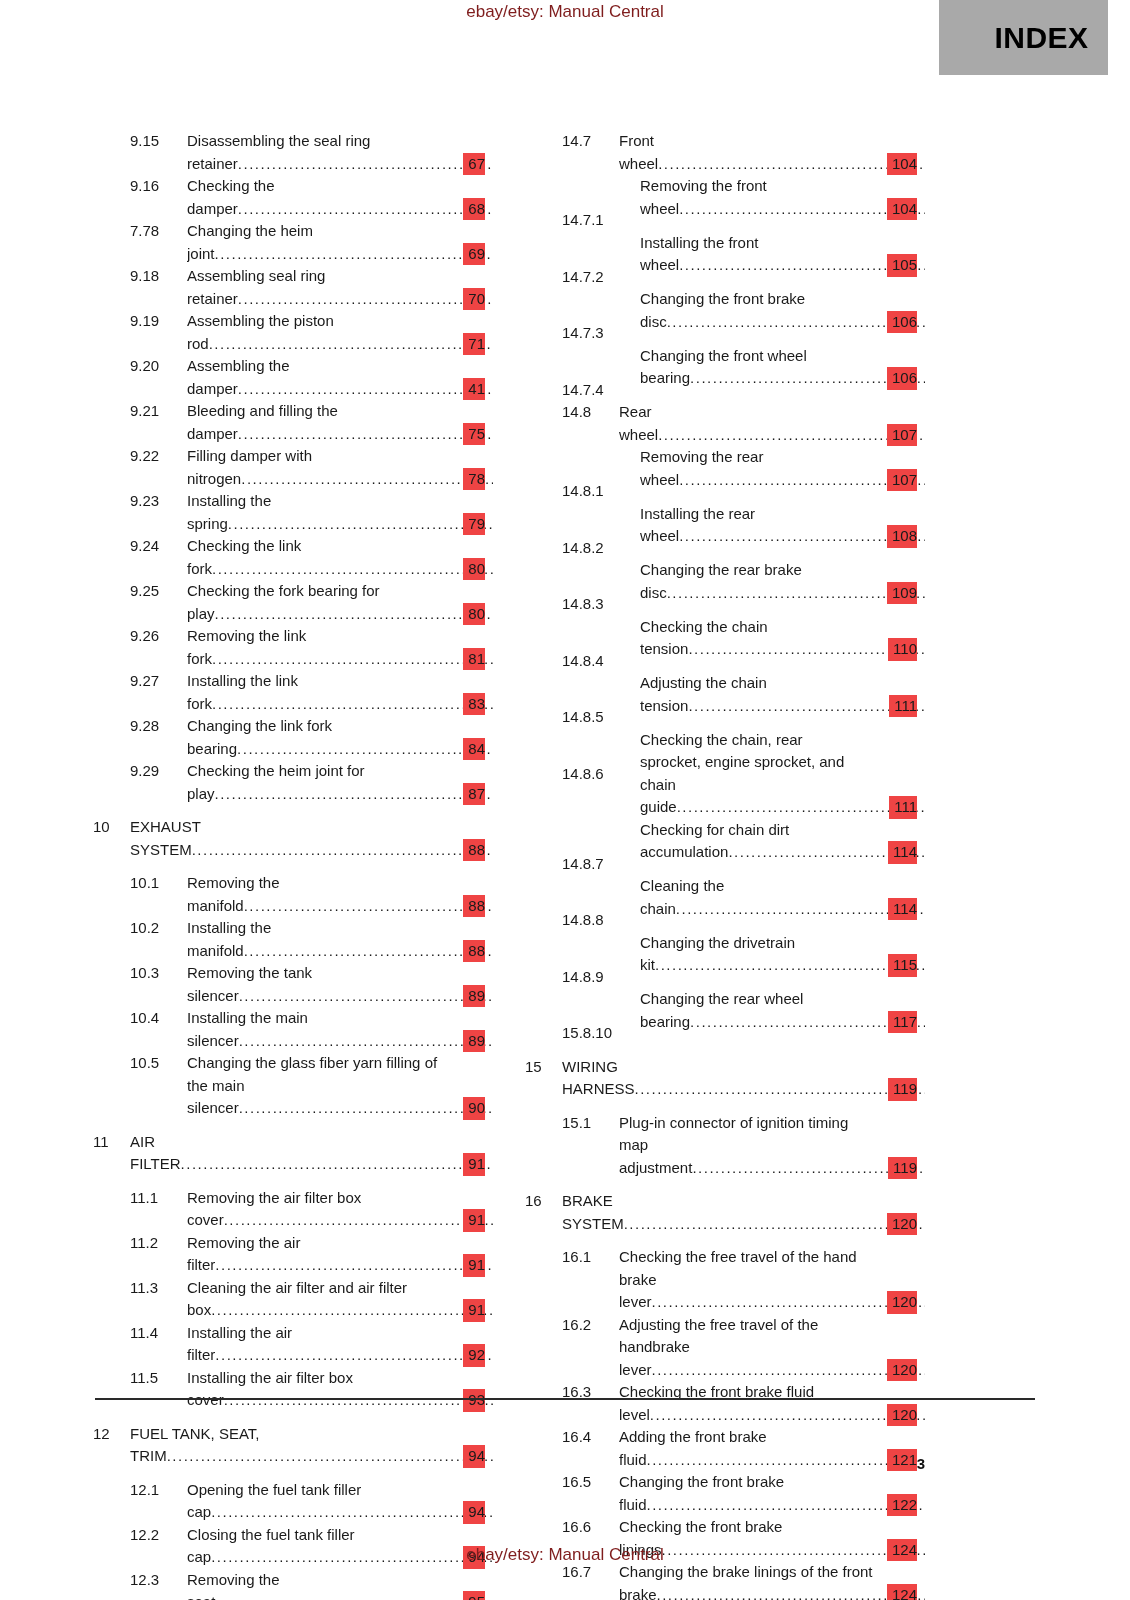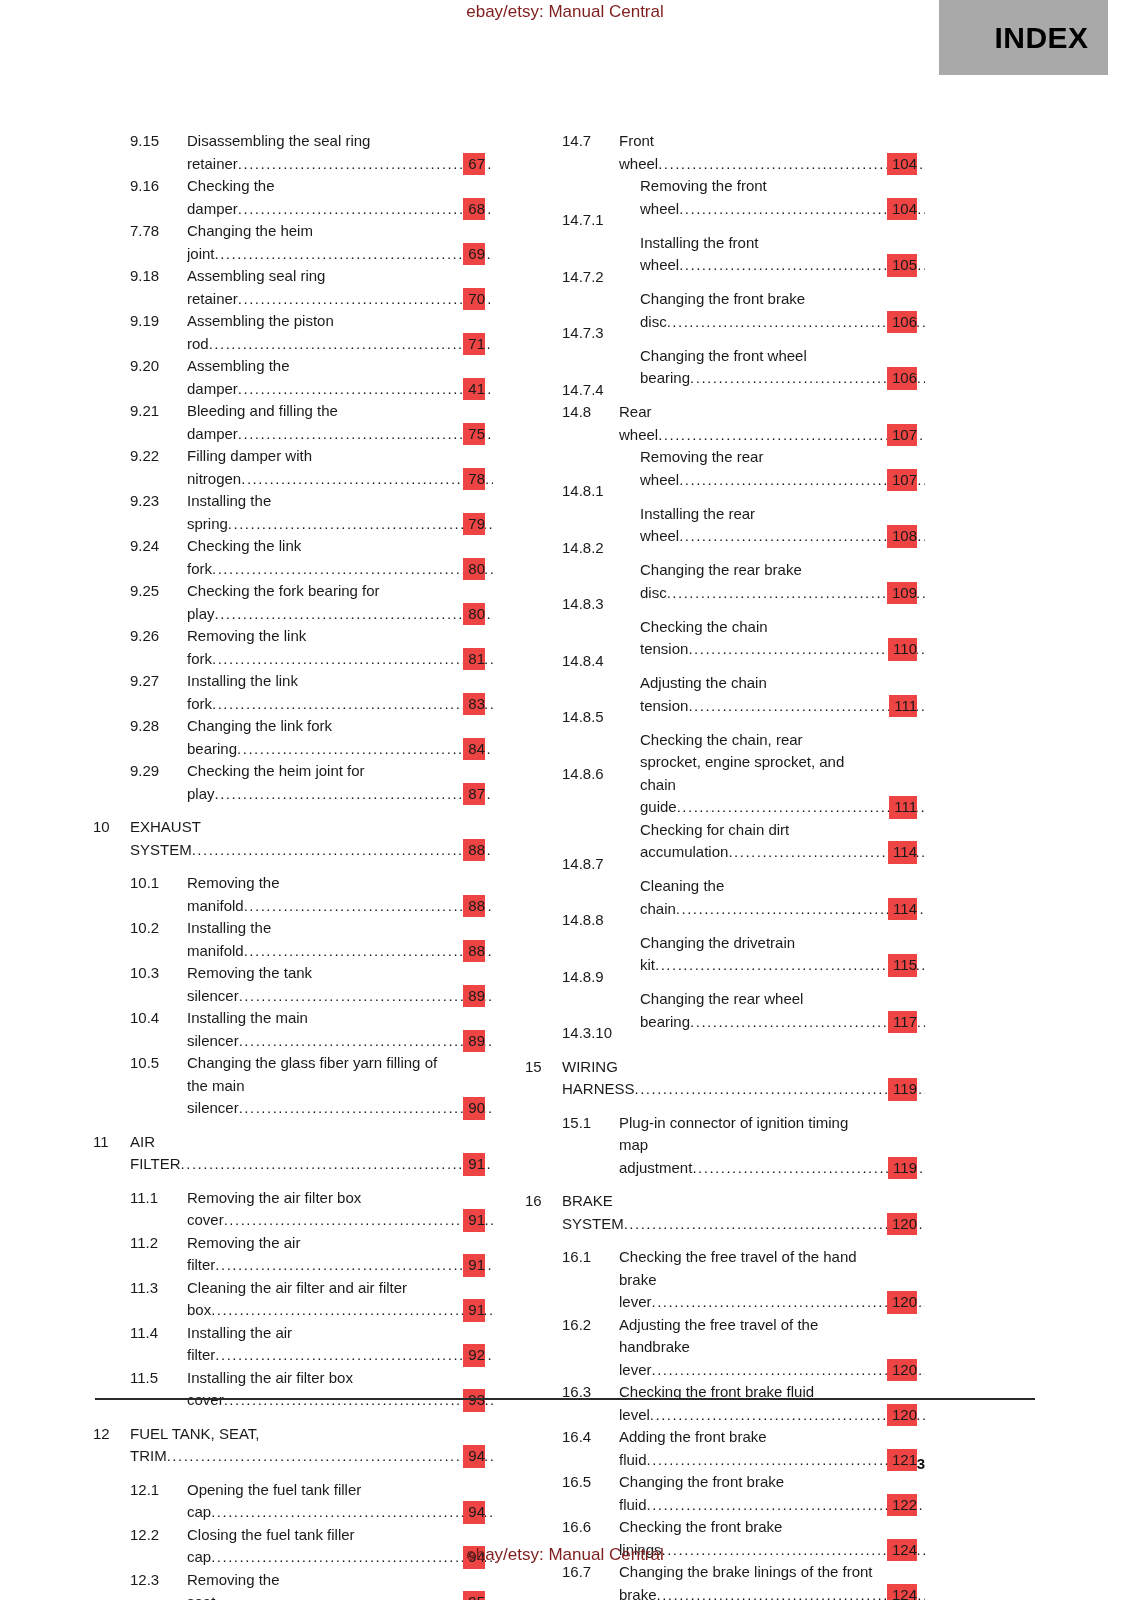--- a/index.html
+++ b/index.html
@@ -308,21 +308,21 @@
   </div>
       <div class="entry l2">
     <span class="num">14.8.8</span>
     <span class="body"><span class="title">Cleaning the chain</span><span class="leader"></span><span class="pg">114</span></span>
   </div>
       <div class="entry l2">
     <span class="num">14.8.9</span>
     <span class="body"><span class="title">Changing the drivetrain kit</span><span class="leader"></span><span class="pg">115</span></span>
   </div>
       <div class="entry l2">
-    <span class="num">14.3.10</span>
+    <span class="num">15.8.10</span>
     <span class="body"><span class="title">Changing the rear wheel bearing</span><span class="leader"></span><span class="pg">117</span></span>
   </div>
       <div class="entry l0">
     <span class="num">15</span>
     <span class="body"><span class="title">WIRING HARNESS</span><span class="leader"></span><span class="pg">119</span></span>
   </div>
       <div class="entry l1">
     <span class="num">15.1</span>
     <span class="body"><span class="title">Plug-in connector of ignition timing map adjustment</span><span class="leader"></span><span class="pg">119</span></span>
   </div>

